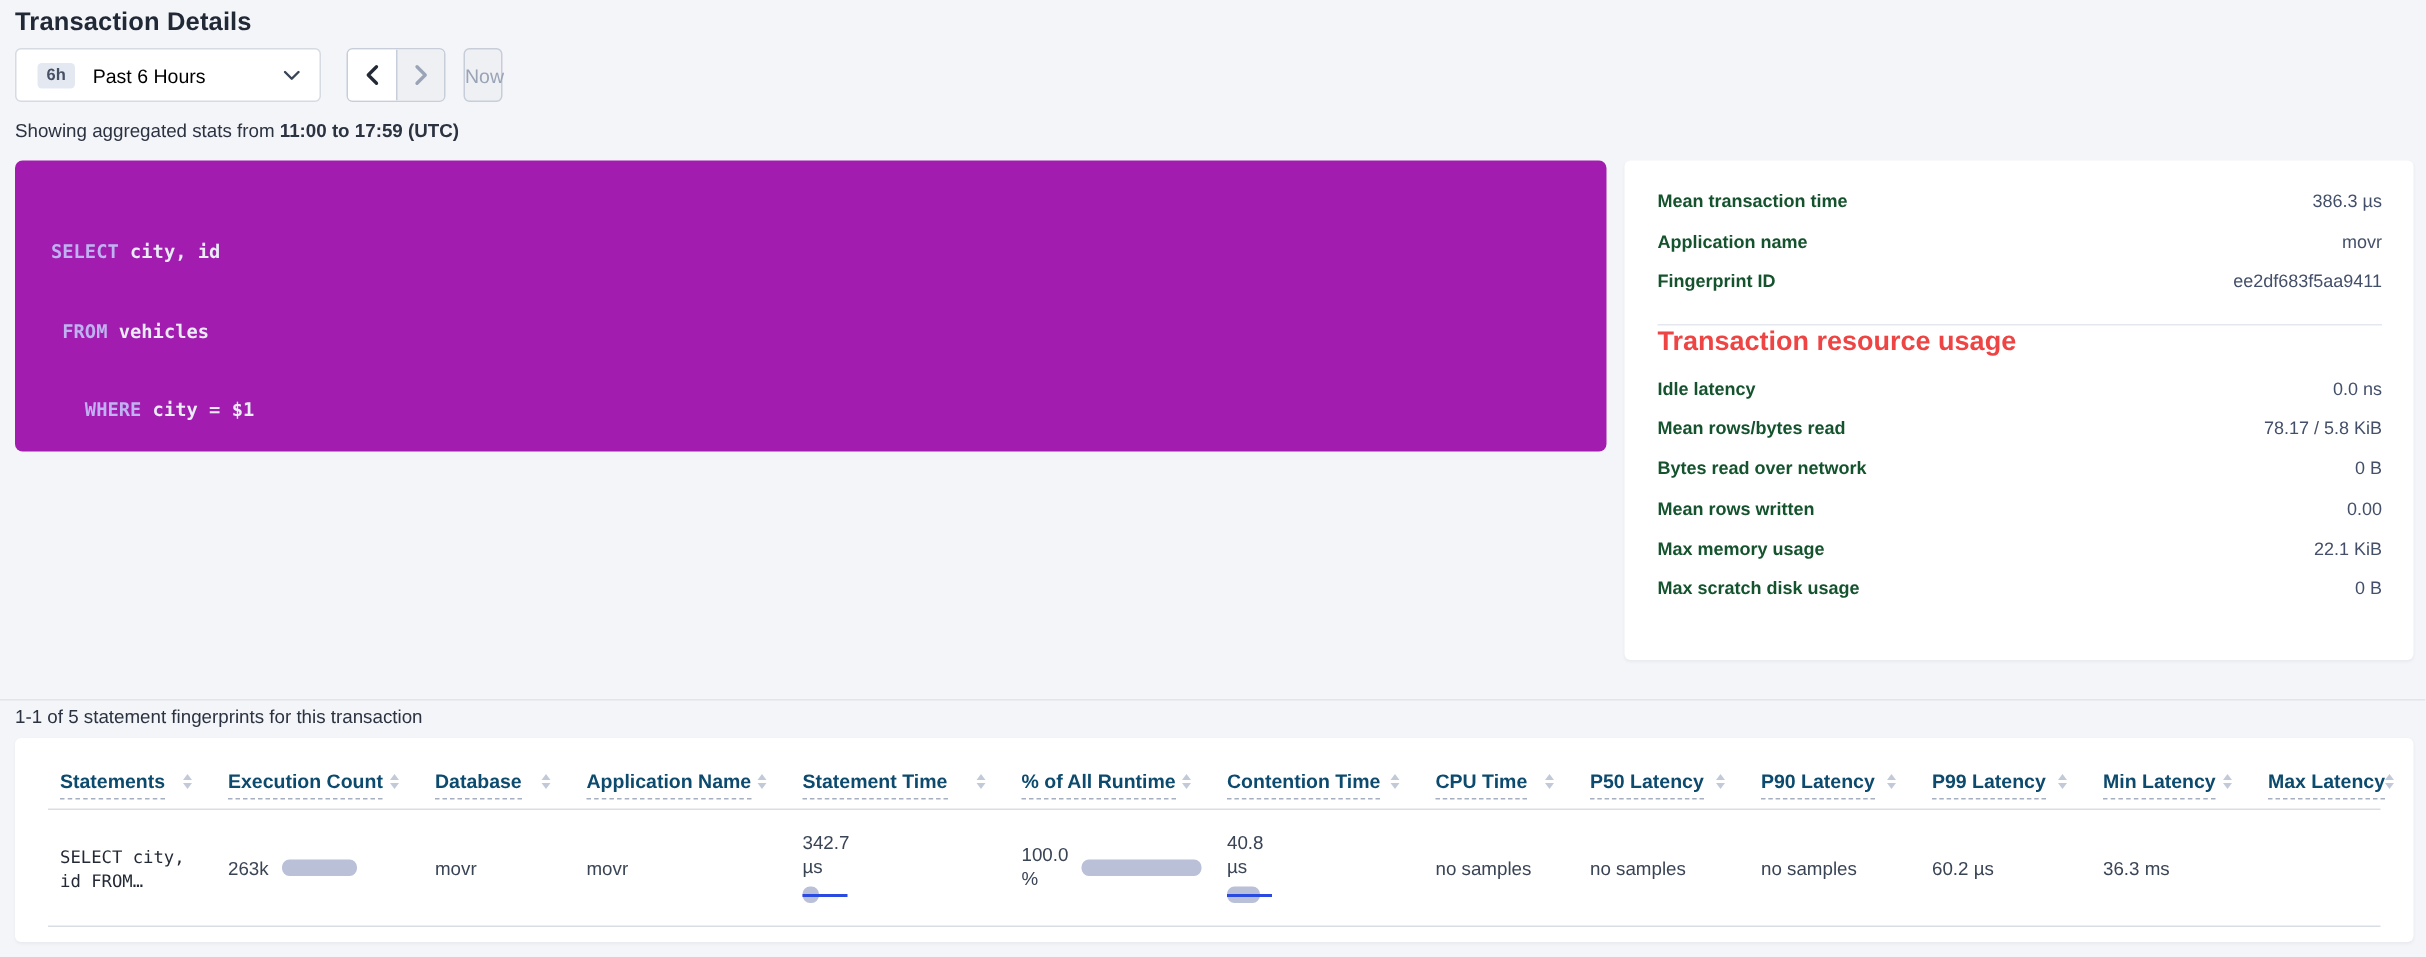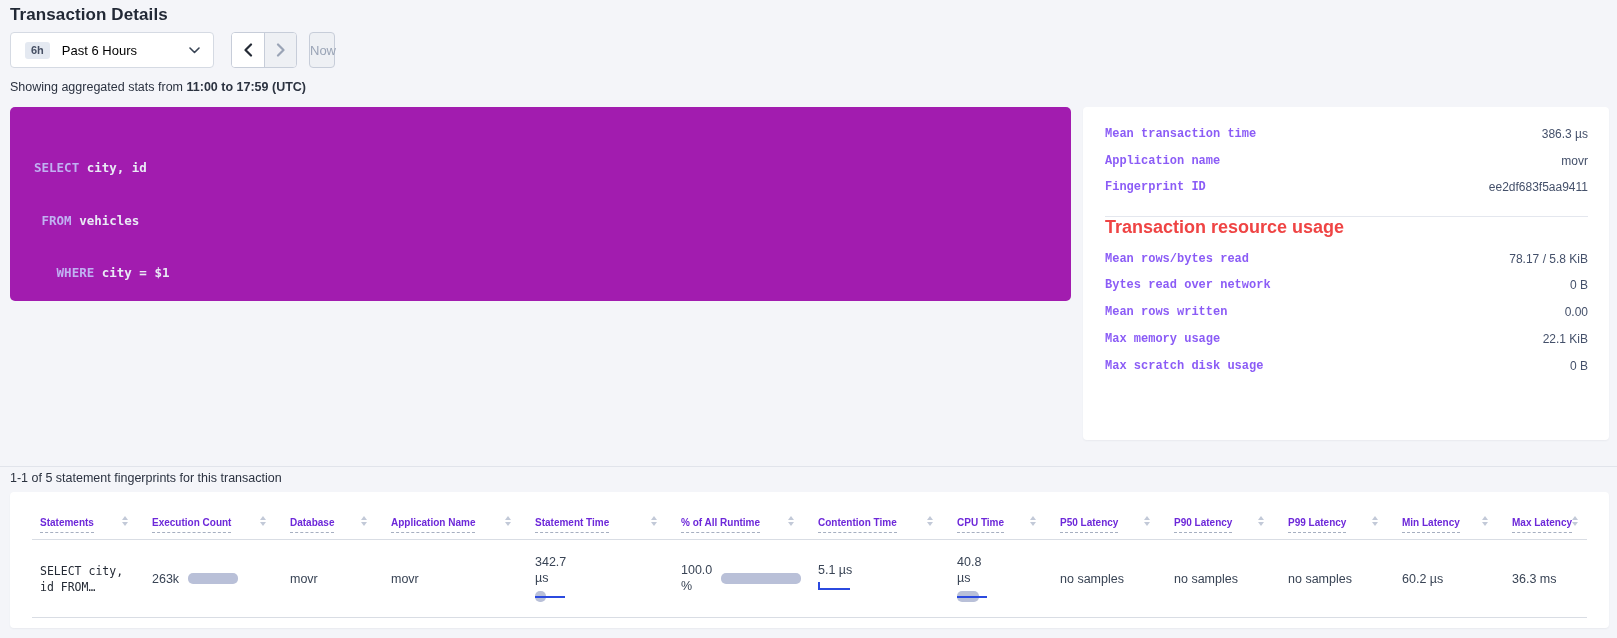--- a/index.html
+++ b/index.html
@@ -65,21 +65,21 @@
   .sql-box .kw { color:#c0b1f2; }
 
   
   .summary-card {
     position:absolute; left:1083px; top:107px; width:526px; height:333px;
     background:#fff; border-radius:4px;
     box-shadow:0 1px 2px rgba(50,60,80,.06);
     padding:14px 21px 0 22px;
   }
   .card-row { display:flex; justify-content:space-between; align-items:center; line-height:26.5px; font-size:12px; }
-  .card-row .lbl { font-weight:700; color:#8b5cf6;font-family:Liberation Mono, monospace; }
+  .card-row .lbl { font-weight:700; color:#14532d; }
   .card-row .val { color:#44506a; text-align:center; }
   .card-divider { border:none; border-top:1px solid #e4e7ee; margin:15px 0 0 0; }
   .resource-title { font-size:18px; font-weight:700; color:#ef4444; margin-top:0; line-height:20px; }
   .resource-rows { margin-top:9px; }
   .resource-rows .card-row { line-height:26.8px; }
 
   
   .section-divider { position:absolute; left:0; top:466px; width:1617px; height:1px; background:#e1e4eb; }
   .count-text { position:absolute; left:10px; top:471px; font-size:12.5px; color:#2b3240; }
 
@@ -93,21 +93,21 @@
     display:grid;
     grid-template-columns:8px 112px 138px 101px 144px 146px 137px 139px 103px 114px 114px 114px 110px minmax(80px,1fr);
   }
   .thead { border-bottom:1px solid #d9dde4; }
   .thead .tgrid { height:47px; }
   .th {
     display:flex; align-items:flex-end; justify-content:space-between;
     padding:0 24px 6px 0; cursor:pointer;
   }
   .th-label {
-    font-size:10px; font-weight:700; color:#6d28d9;
+    font-size:13px; font-weight:700; color:#0c4a6e;
     border-bottom:1px dashed #a6afc0; padding-bottom:4px; white-space:nowrap;
   }
   .sort-icon { display:flex; flex-direction:column; align-items:center; margin-bottom:7px; }
   .sort-icon .tu { width:0; height:0; border-left:3.5px solid transparent; border-right:3.5px solid transparent; border-bottom:4.5px solid #c2c9d8; }
   .sort-icon .td { width:0; height:0; border-left:3.5px solid transparent; border-right:3.5px solid transparent; border-top:4.5px solid #c2c9d8; margin-top:2.5px; }
 
   .trow { border-bottom:1px solid #d9dde4; }
   .trow .tgrid { height:77px; }
   .td-cell { display:flex; align-items:center; padding-right:12px; font-size:12.5px; color:#394455; }
 
@@ -170,20 +170,24 @@
     <span class="val">movr</span>
   </div>
   <div class="card-row">
     <span class="lbl">Fingerprint ID</span>
     <span class="val">ee2df683f5aa9411</span>
   </div>
   <hr class="card-divider">
   <div class="resource-title">Transaction resource usage</div>
   <div class="resource-rows">
     <div class="card-row">
+      <span class="lbl">Idle latency</span>
+      <span class="val">0.0 ns</span>
+    </div>
+    <div class="card-row">
       <span class="lbl">Mean rows/bytes read</span>
       <span class="val">78.17 / 5.8 KiB</span>
     </div>
     <div class="card-row">
       <span class="lbl">Bytes read over network</span>
       <span class="val">0 B</span>
     </div>
     <div class="card-row">
       <span class="lbl">Mean rows written</span>
       <span class="val">0.00</span>
@@ -329,29 +333,20 @@
         </div>
         <div class="td-cell runtime-cell">
           <div class="num-col">
             <span>100.0</span>
             <span>%</span>
           </div>
           <span class="bar" style="width:80px;"></span>
         </div>
         <div class="td-cell">
           <div class="num-col">
-            <span>5.1 µs</span>
-            <div class="viz" style="width:34px;">
-              <span class="l" style="width:32px;"></span>
-                <span class="tick"></span>
-            </div>
-          </div>
-        </div>
-        <div class="td-cell">
-          <div class="num-col">
             <span>40.8</span>
             <span>µs</span>
             <div class="viz" style="width:48px;">
               <span class="g" style="width:22px;"></span>
                 <span class="l" style="width:30px;"></span>
             </div>
           </div>
         </div>
         <div class="td-cell">
           <span>no samples</span>

